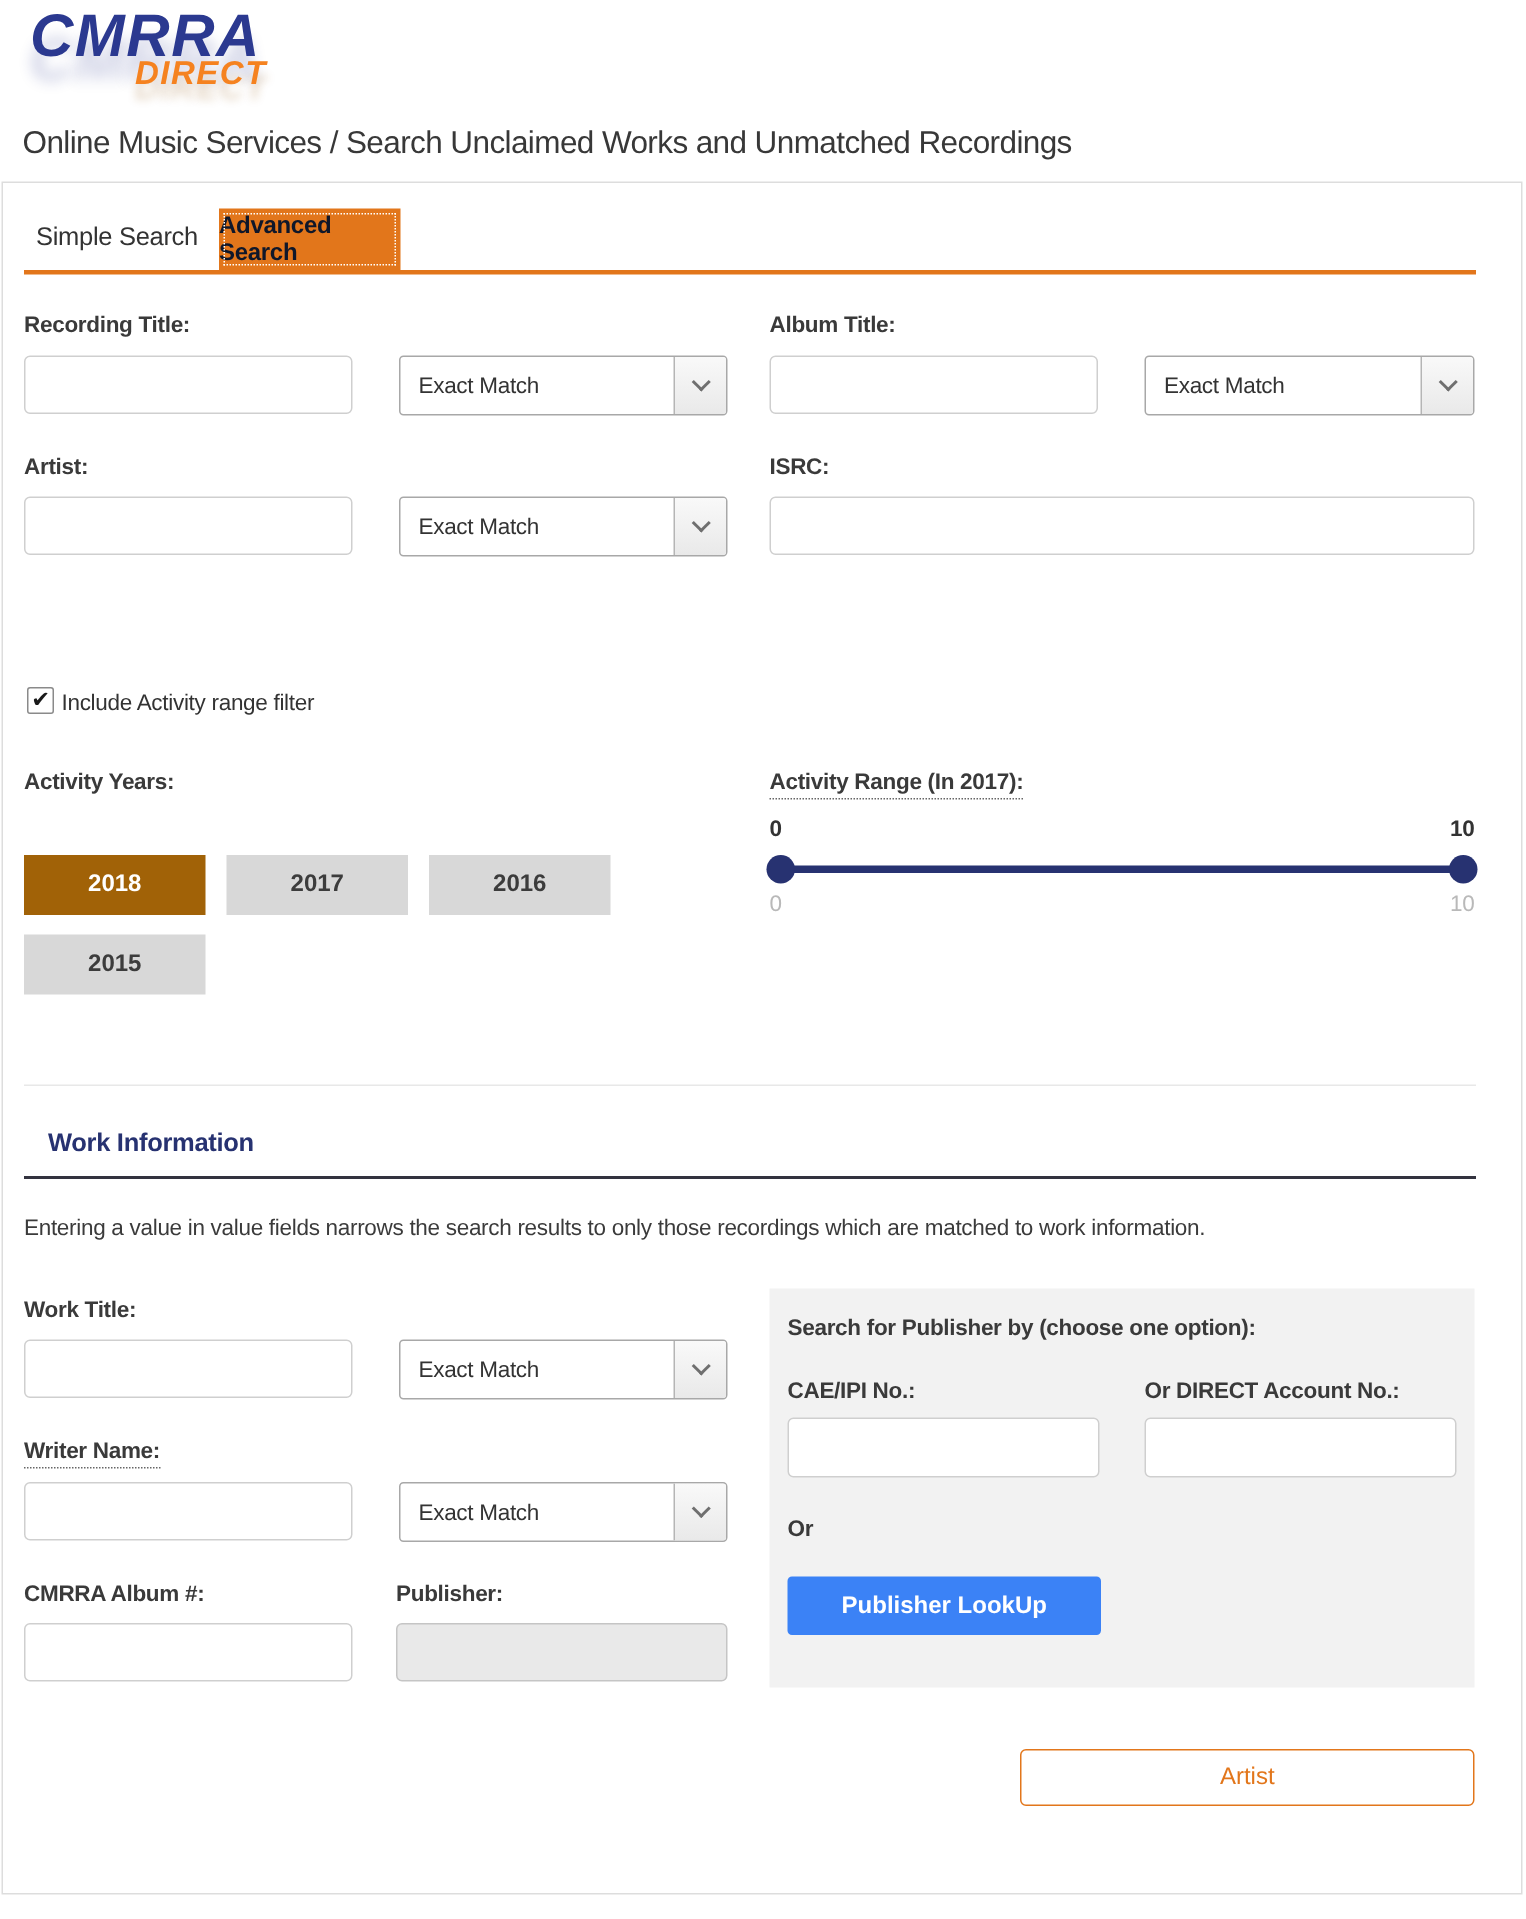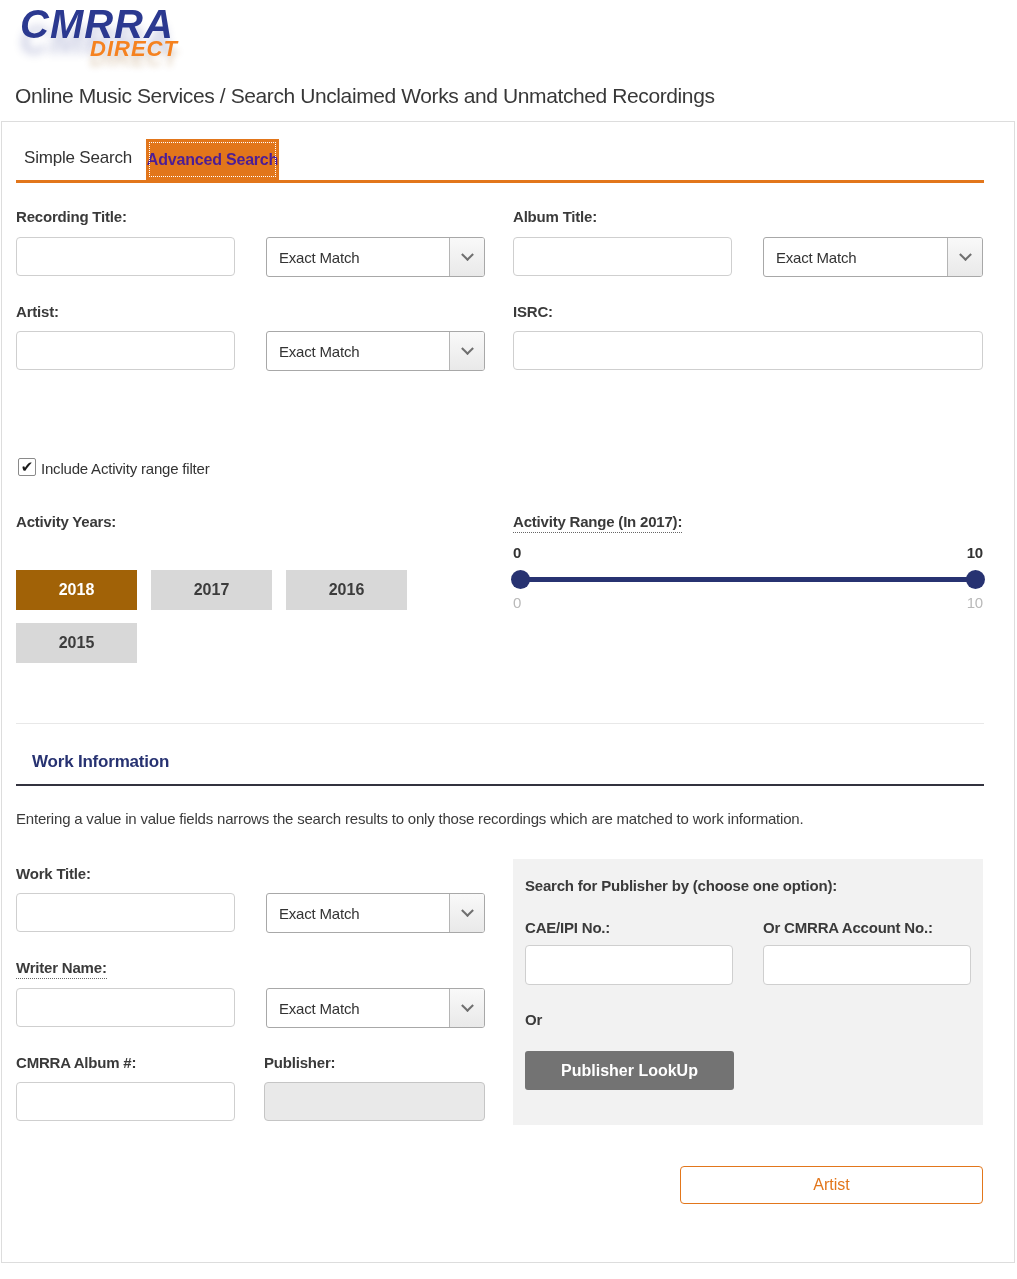--- a/index.html
+++ b/index.html
@@ -15,22 +15,22 @@
     color:#f58220; letter-spacing:1px; text-shadow:0 10px 6px rgba(150,90,20,0.25); }
   h1 { position:absolute; left:15px; top:84px; font-size:21px; font-weight:normal;
     color:#383838; letter-spacing:-0.4px; }
 
   
   .panel { position:absolute; left:1px; top:121px; width:1014px; height:1142px;
     border:1px solid #ddd; background:#fff; }
 
   
   .tab-simple { position:absolute; left:22px; top:26px; font-size:17px; color:#333; cursor:pointer; }
-  .tab-advanced { position:absolute; left:144px; top:17px; width:133px; height:41px;
-    background:#e2761b; color:#4c1d95; font-size:16px; font-weight:bold;
+  .tab-advanced { position:absolute; left:144px; top:17px; width:121px; height:41px;
+    background:#e2761b; color:#0f172a; font-size:16px; font-weight:bold;
     display:flex; align-items:center; justify-content:center;
     outline:1px dotted #fff; outline-offset:-4px; cursor:pointer; }
   .tab-underline { position:absolute; left:14px; top:58px; width:968px; height:3px; background:#e2761b; }
 
   
   .lbl { position:absolute; font-size:15px; font-weight:bold; color:#3a3a3a; white-space:nowrap; }
   .lbl.tip { border-bottom:1px dotted #666; padding-bottom:2px; }
   .txt { position:absolute; height:39px; border:1px solid #cfcfcf; border-radius:4px;
     background:#fff; font-size:15px; padding:0 10px; color:#333; }
   .txt.disabled { background:#e9e9e9; border-color:#c5c5c5; }
@@ -68,21 +68,21 @@
   
   .wi-heading { position:absolute; left:30px; top:630px; font-size:17px; font-weight:bold; color:#273271; }
   .wi-rule { position:absolute; left:14px; top:662px; width:968px; height:2px; background:#33333f; }
   .wi-desc { position:absolute; left:14px; top:688px; font-size:15px; color:#3b3b3b; }
 
   
   .pub-panel { position:absolute; left:511px; top:737px; width:470px; height:266px; background:#f2f2f2; }
   .pub-panel .lbl { position:absolute; }
   .pub-panel .txt { position:absolute; }
   .lookup-btn { position:absolute; left:12px; top:192px; width:209px; height:39px;
-    background:#737373; color:#fff; border:none; border-radius:3px;
+    background:#3b82f6; color:#fff; border:none; border-radius:3px;
     font-size:16px; font-weight:bold; font-family:inherit; cursor:pointer; }
 
   .search-btn { position:absolute; left:678px; top:1044px; width:303px; height:38px;
     background:#fff; border:1px solid #e2761b; border-radius:4px; color:#e2761b;
     font-size:16px; font-family:inherit; cursor:pointer; }
 </style>
 </head>
 <body>
 
 <div class="page">
@@ -180,21 +180,21 @@
     <span class="lbl" style="left:14px;top:932px;">CMRRA Album #:</span>
     <input class="txt" style="left: 14px; top: 960px; width: 219px;">
 
     <span class="lbl" style="left:262px;top:932px;">Publisher:</span>
     <input class="txt disabled" style="left: 262px; top: 960px; width: 221px;" disabled="">
 
     <div class="pub-panel">
       <span class="lbl" style="left:12px;top:18px;">Search for Publisher by (choose one option):</span>
       <span class="lbl" style="left:12px;top:60px;">CAE/IPI No.:</span>
       <input class="txt" style="left: 12px; top: 86px; width: 208px; height: 40px;">
-      <span class="lbl" style="left:250px;top:60px;">Or CMRRA Account No.:</span>
+      <span class="lbl" style="left:250px;top:60px;">Or DIRECT Account No.:</span>
       <input class="txt" style="left: 250px; top: 86px; width: 208px; height: 40px;">
       <span class="lbl" style="left:12px;top:152px;">Or</span>
       <button class="lookup-btn">Publisher LookUp</button>
     </div>
 
     <button class="search-btn">Artist</button>
 
   </div>
 </div>
 

